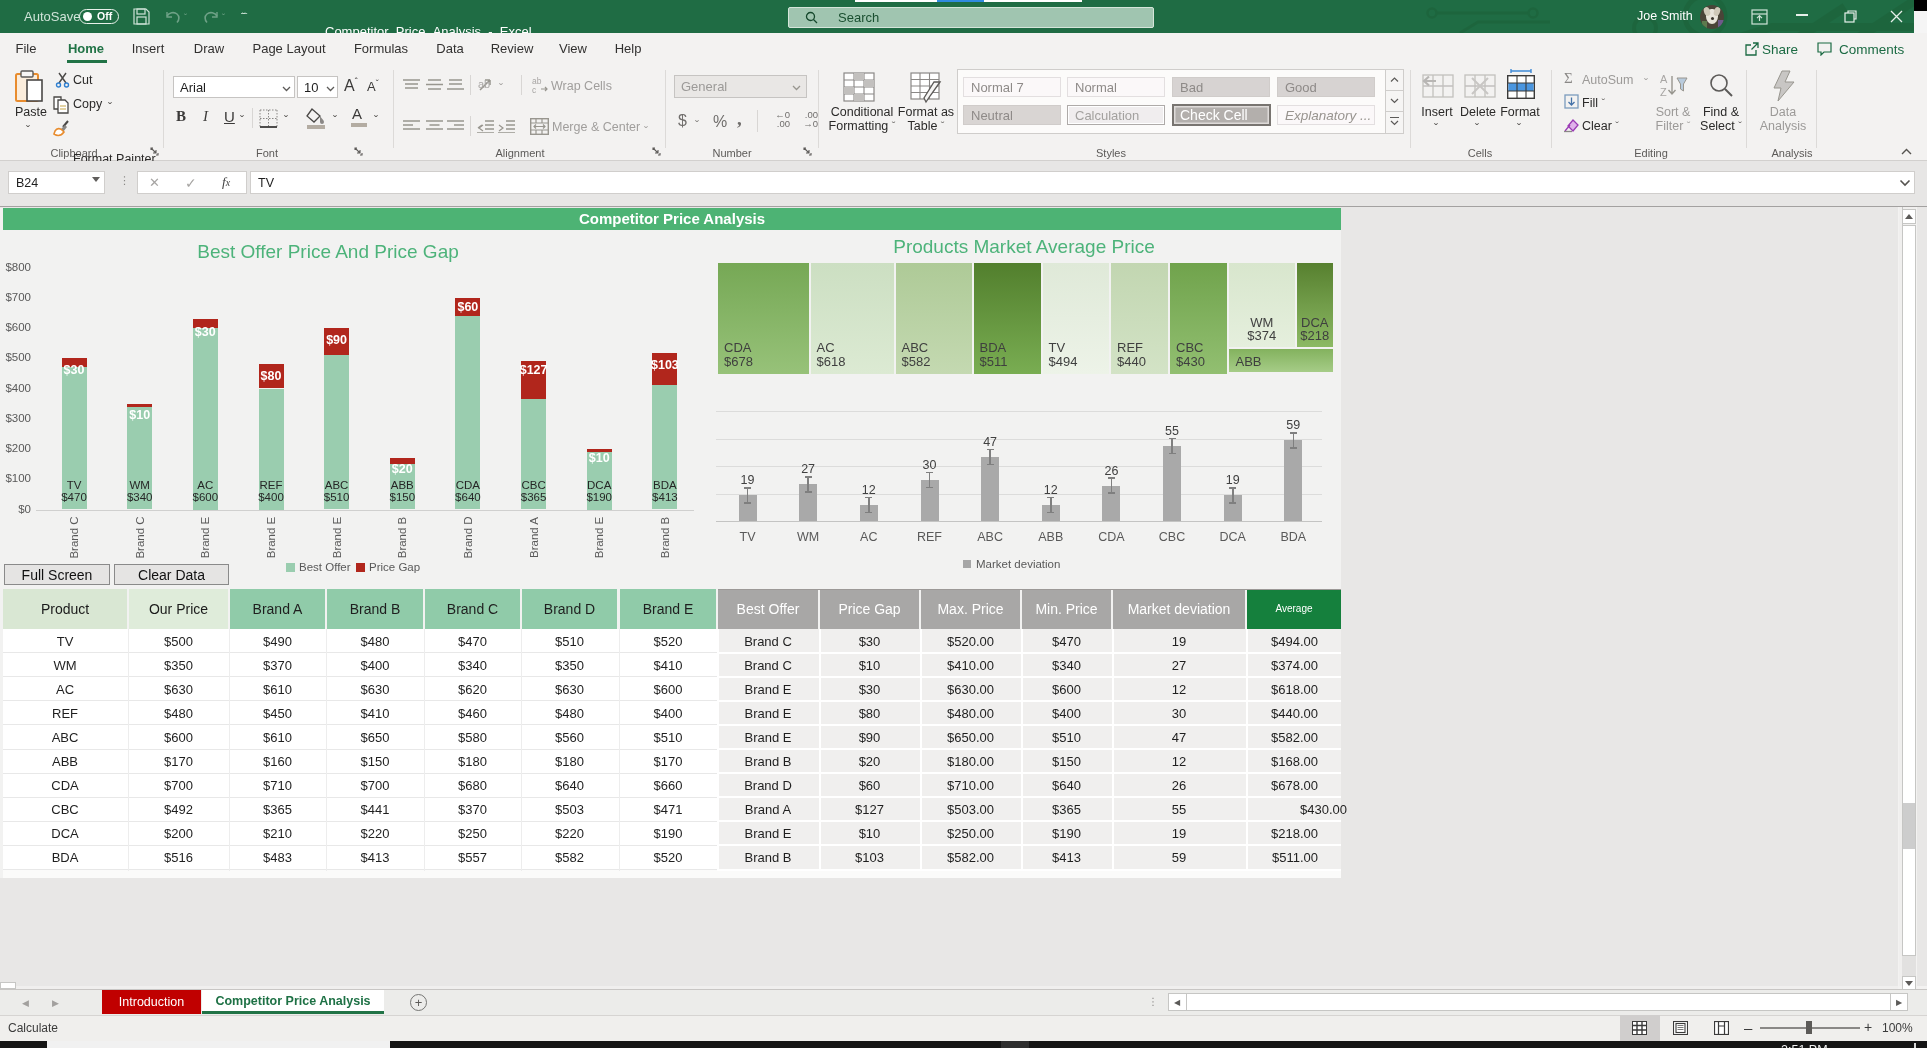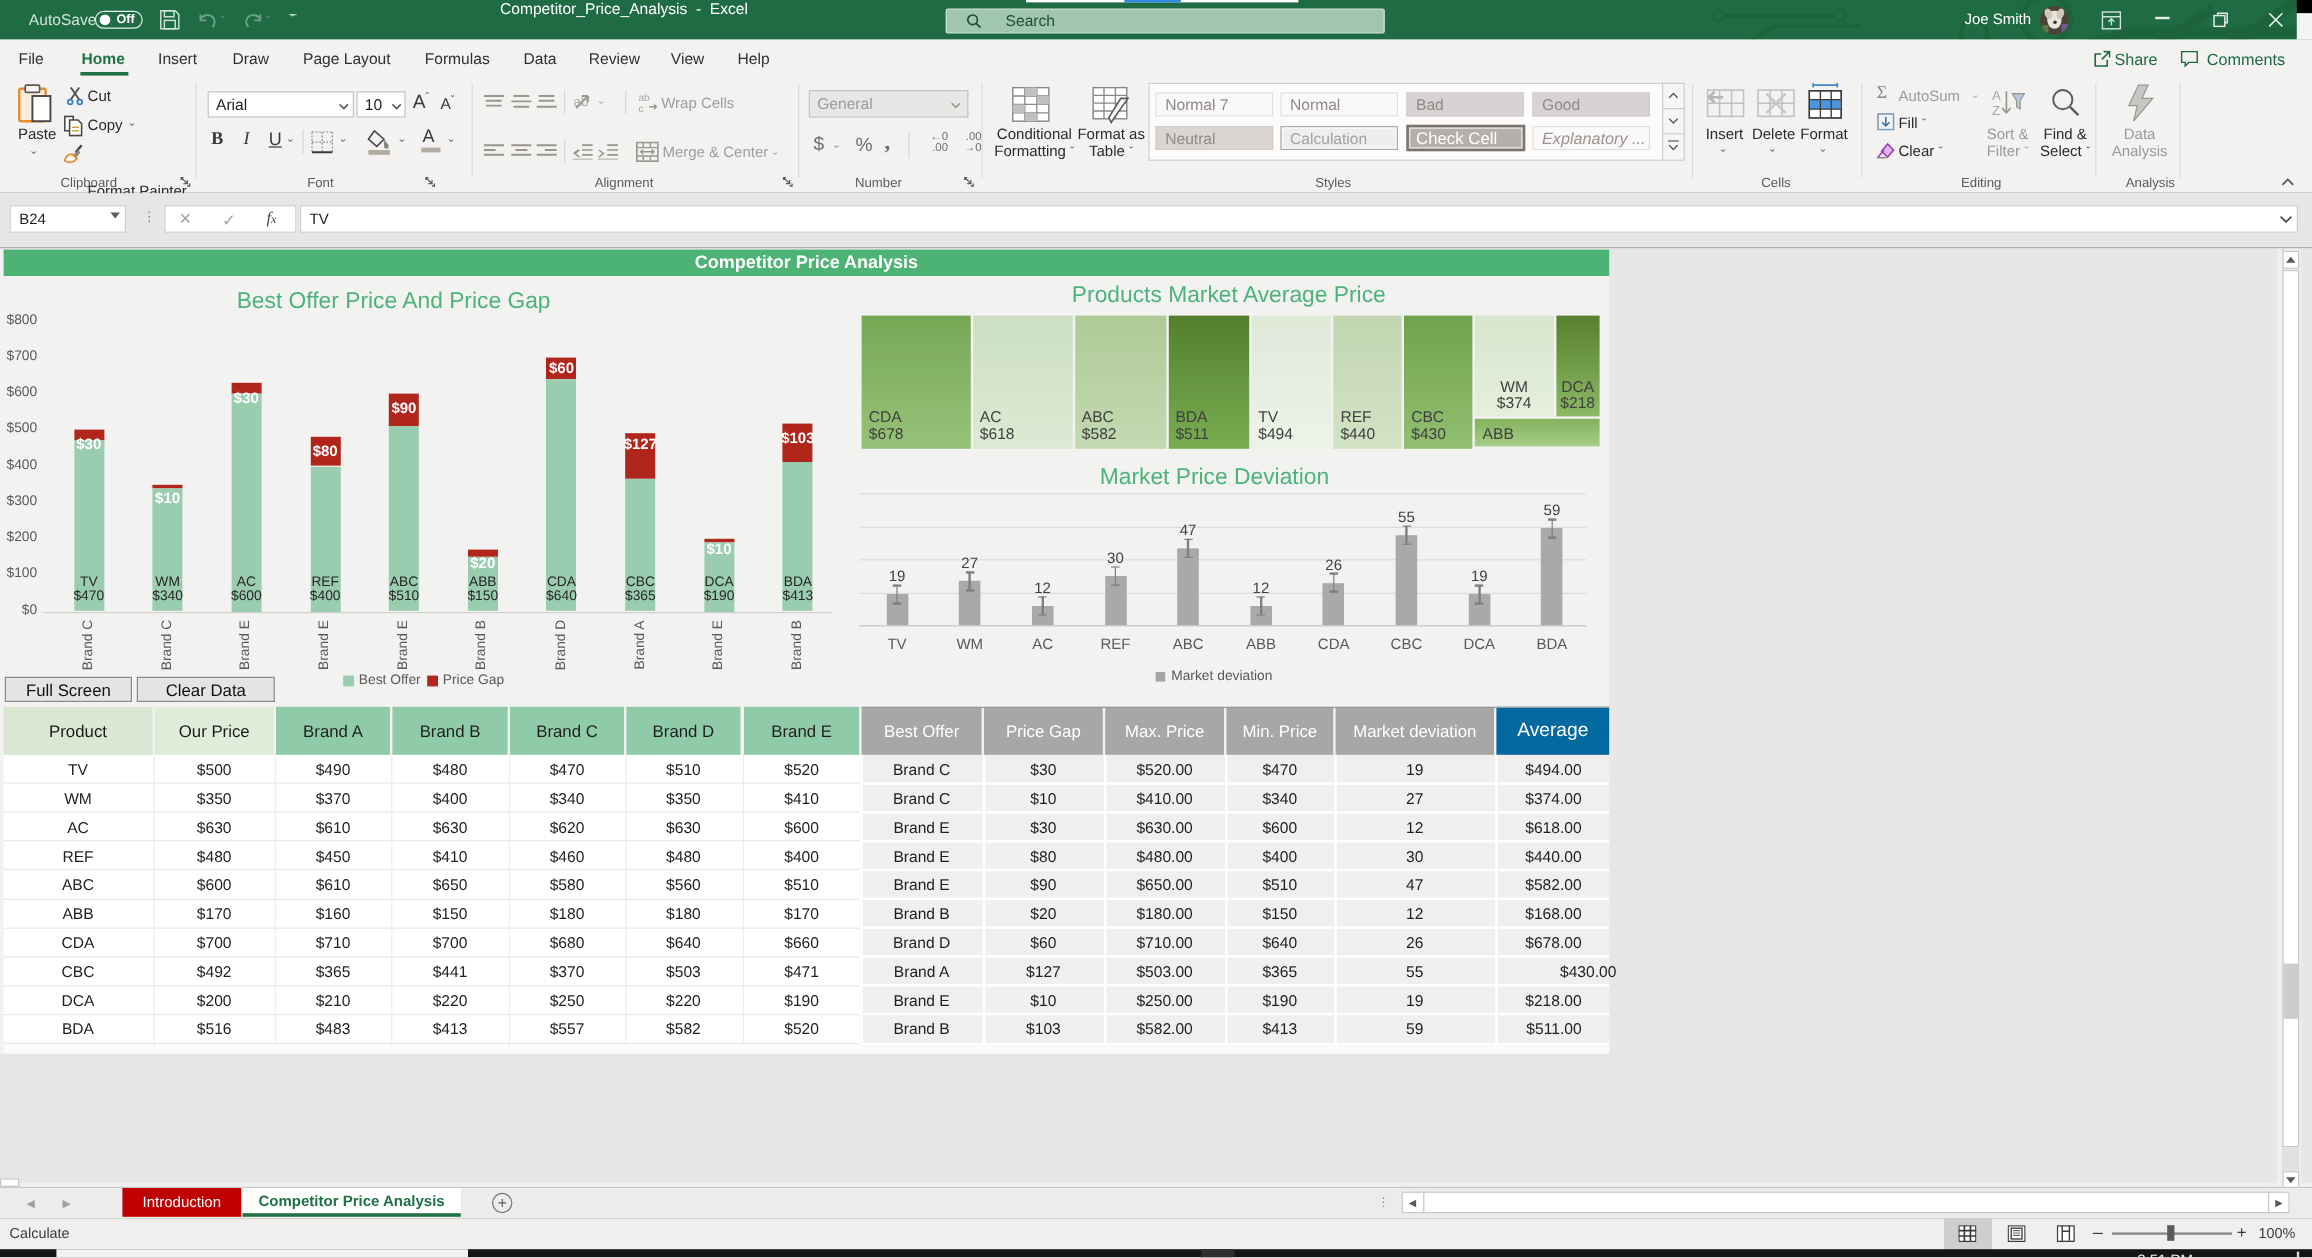--- a/index.html
+++ b/index.html
@@ -53,21 +53,21 @@
     <path d="M3 8 C5 4.5, 10 3.5, 13 6 C15.5 8, 15.5 12, 13 14.5" stroke="#cfe3d8" stroke-width="1.6" fill="none"></path>
   </svg>
   <div class="abs" style="left:184px;top:12px;color:#cfe3d8;opacity:0.45;font-size:9px;">ˇ</div>
   <svg class="abs" style="left:202px;top:8px;opacity:0.45;" width="18" height="17" viewBox="0 0 18 17">
     <path d="M15 4 L15 9 L10 9" stroke="#cfe3d8" stroke-width="1.4" fill="none"></path>
     <path d="M15 8 C13 4.5, 8 3.5, 5 6 C2.5 8, 2.5 12, 5 14.5" stroke="#cfe3d8" stroke-width="1.6" fill="none"></path>
   </svg>
   <div class="abs" style="left:222px;top:12px;color:#cfe3d8;opacity:0.45;font-size:9px;">ˇ</div>
   <div class="abs" style="left:241px;top:6px;color:#cfe3d8;font-size:11px;">‒<br><span style="position:relative;top:-7px;left:1px;">ˇ</span></div>
 
-  <div class="abs" style="left:325px;top:0;width:390px;text-align:center;color:#fff;font-size:13px;">Competitor_Price_Analysis&nbsp; - &nbsp;Excel</div>
+  <div class="abs" style="left:325px;top:24px;width:390px;text-align:left;color:#fff;font-size:13px;">Competitor_Price_Analysis&nbsp; - &nbsp;Excel</div>
 
   <div class="abs" style="left:788px;top:7px;width:366px;height:21px;background:#a0c5b0;border:1px solid #d5e5da;border-radius:2px;"></div>
   <svg class="abs" style="left:805px;top:11px;" width="13" height="13" viewBox="0 0 13 13">
     <circle cx="5.5" cy="5.5" r="4" stroke="#15482c" stroke-width="1.3" fill="none"></circle>
     <path d="M8.5 8.5 L12 12" stroke="#15482c" stroke-width="1.3"></path>
   </svg>
   <div class="abs" style="left:838px;top:10px;color:#1a4f30;font-size:13px;">Search</div>
 
   <div class="abs" style="left:1637px;top:9px;color:#fff;font-size:12.5px;">Joe Smith</div>
   <div class="abs" style="left:1700px;top:5px;width:24px;height:24px;border-radius:50%;background:#4a4438;overflow:hidden;">
@@ -398,21 +398,20 @@
   <div class="abs" style="left:0;top:206px;width:1927px;height:1px;background:#a3a1a0;"></div>
 
   <div class="abs" id="sheet" style="left:0;top:207px;width:1898px;height:779px;background:#e8e7e6;"></div>
   <div class="abs" style="left:0px;top:208px;width:1341px;height:670px;background:#f2f2f1;"></div>
 
   <div class="abs" style="left:3px;top:208px;width:1338px;height:22px;background:#4db374;"></div>
   <div class="abs" style="left:3px;top:210px;width:1338px;text-align:center;color:#fff;font-weight:bold;font-size:15px;">Competitor Price Analysis</div>
 
   <div class="abs" style="left:128px;top:241px;width:400px;text-align:center;font-size:19px;color:#4db37a;">Best Offer Price And Price Gap</div>
   <div class="abs" style="left:824px;top:236px;width:400px;text-align:center;font-size:19px;color:#4db37a;">Products Market Average Price</div>
-  <div class="abs" style="left:812px;top:387px;width:400px;text-align:center;font-size:19px;color:#4db37a;">Market Price Deviation</div>
 
   <div id="c1axis"></div>
   <div class="abs" style="left:36px;top:510px;width:658px;height:1px;background:#d0d0cf;"></div>
 
   <div id="c1bars"></div>
 
   <div class="abs ctr" style="left:4px;top:564px;width:106px;height:21px;background:#e5e4e3;border:1px solid #8a8a8a;font-size:14px;color:#111;">Full Screen</div>
   <div class="abs ctr" style="left:114px;top:564px;width:115px;height:21px;background:#e5e4e3;border:1px solid #8a8a8a;font-size:14px;color:#111;">Clear Data</div>
 
   <div class="abs" style="left:286px;top:563px;width:9px;height:9px;background:#9acdaf;"></div>
@@ -637,21 +636,21 @@
     <div class="abs ctr" style="left:230px;top:588.5px;width:95px;height:40.5px;background:#90cba9;color:#1f1f1f;font-size:14px;">Brand A</div>
     <div class="abs ctr" style="left:327px;top:588.5px;width:96px;height:40.5px;background:#90cba9;color:#1f1f1f;font-size:14px;">Brand B</div>
     <div class="abs ctr" style="left:425px;top:588.5px;width:95px;height:40.5px;background:#90cba9;color:#1f1f1f;font-size:14px;">Brand C</div>
     <div class="abs ctr" style="left:522px;top:588.5px;width:95px;height:40.5px;background:#90cba9;color:#1f1f1f;font-size:14px;">Brand D</div>
     <div class="abs ctr" style="left:620px;top:588.5px;width:96px;height:40.5px;background:#90cba9;color:#1f1f1f;font-size:14px;">Brand E</div>
     <div class="abs ctr" style="left:718px;top:588.5px;width:100px;height:40.5px;background:#a8a7a6;color:#fff;font-size:14px;">Best Offer</div>
     <div class="abs ctr" style="left:820px;top:588.5px;width:99px;height:40.5px;background:#a8a7a6;color:#fff;font-size:14px;">Price Gap</div>
     <div class="abs ctr" style="left:921px;top:588.5px;width:99px;height:40.5px;background:#a8a7a6;color:#fff;font-size:14px;">Max. Price</div>
     <div class="abs ctr" style="left:1022px;top:588.5px;width:89px;height:40.5px;background:#a8a7a6;color:#fff;font-size:14px;">Min. Price</div>
     <div class="abs ctr" style="left:1113px;top:588.5px;width:132px;height:40.5px;background:#a8a7a6;color:#fff;font-size:14px;">Market deviation</div>
-    <div class="abs ctr" style="left:1247px;top:588.5px;width:94px;height:40.5px;background:#0369a1;color:#fff;font-size:16px;">Average</div>
+    <div class="abs ctr" style="left:1247px;top:588.5px;width:94px;height:40.5px;background:#15803d;color:#fff;font-size:10px;">Average</div>
     <div class="abs" style="left:3px;top:652.1px;width:714px;height:1px;background:#e8e8e8;"></div>
     <div class="abs" style="left:717px;top:651.6px;width:624px;height:2px;background:#fff;"></div>
     <div class="abs" style="left:3px;top:629.0px;width:124px;height:24px;font-size:13px;color:#1f1f1f;display:flex;align-items:center;justify-content:center;">TV</div>
     <div class="abs" style="left:129px;top:629.0px;width:99px;height:24px;font-size:13px;color:#1f1f1f;display:flex;align-items:center;justify-content:center;">$500</div>
     <div class="abs" style="left:230px;top:629.0px;width:95px;height:24px;font-size:13px;color:#1f1f1f;display:flex;align-items:center;justify-content:center;">$490</div>
     <div class="abs" style="left:327px;top:629.0px;width:96px;height:24px;font-size:13px;color:#1f1f1f;display:flex;align-items:center;justify-content:center;">$480</div>
     <div class="abs" style="left:425px;top:629.0px;width:95px;height:24px;font-size:13px;color:#1f1f1f;display:flex;align-items:center;justify-content:center;">$470</div>
     <div class="abs" style="left:522px;top:629.0px;width:95px;height:24px;font-size:13px;color:#1f1f1f;display:flex;align-items:center;justify-content:center;">$510</div>
     <div class="abs" style="left:620px;top:629.0px;width:96px;height:24px;font-size:13px;color:#1f1f1f;display:flex;align-items:center;justify-content:center;">$520</div>
     <div class="abs" style="left:718px;top:629.0px;width:100px;height:24px;font-size:13px;color:#1f1f1f;display:flex;align-items:center;justify-content:center;">Brand C</div>

